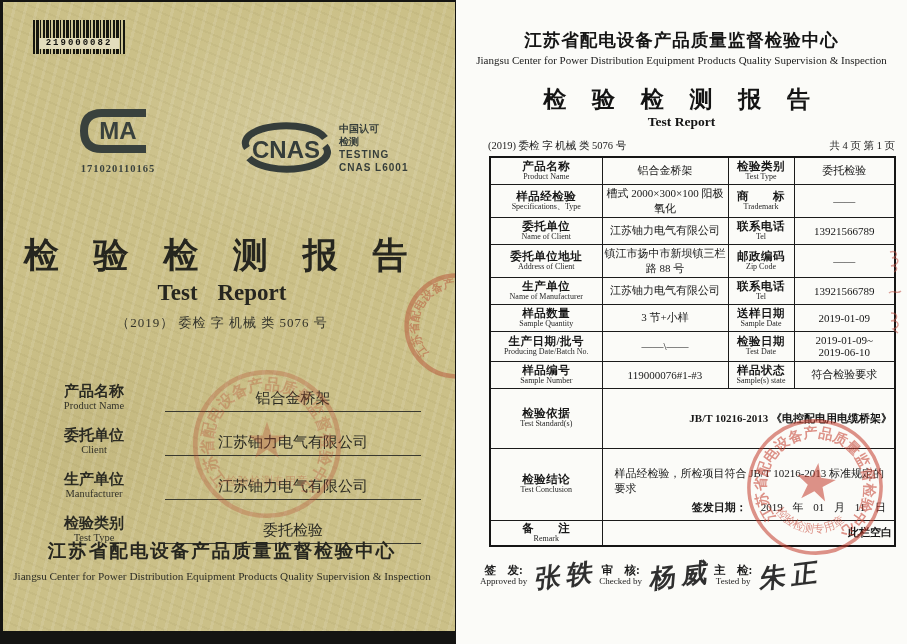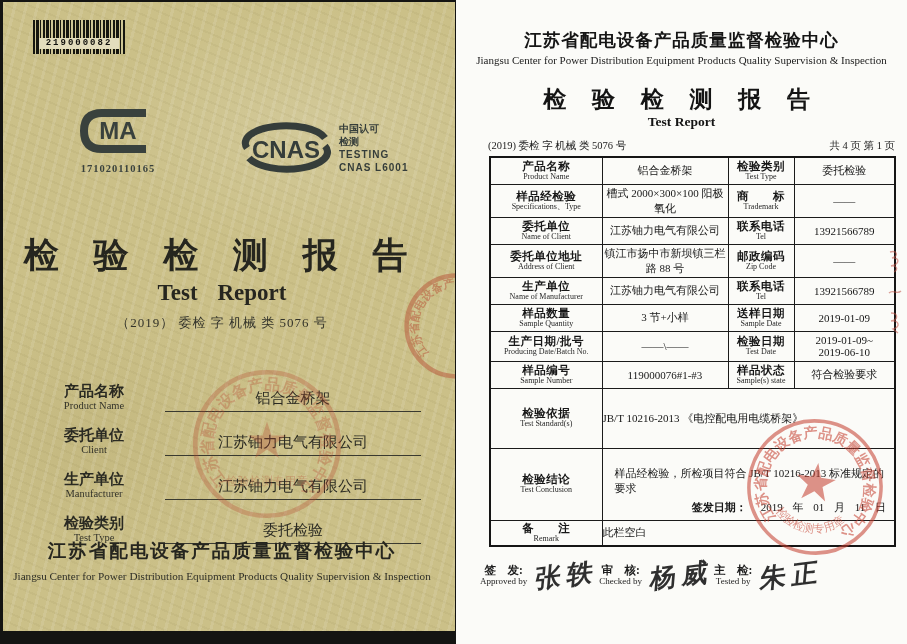--- a/index.html
+++ b/index.html
@@ -44,21 +44,21 @@
   .rp-org{position:absolute;left:0;right:0;top:28px;text-align:center;font-size:17.5px;font-weight:bold;letter-spacing:1px;color:#151515;}
   .rp-org-en{position:absolute;left:0;right:0;top:54px;text-align:center;font-size:11px;color:#1b1b1b;}
   .rp-title{position:absolute;left:0;right:0;top:84px;text-align:center;font-size:23px;font-weight:bold;letter-spacing:10px;color:#141414;}
   .rp-title-en{position:absolute;left:0;right:0;top:114px;text-align:center;font-size:13.5px;font-weight:bold;color:#141414;}
   .rp-meta{position:absolute;left:32px;right:12px;top:139px;display:flex;justify-content:space-between;font-size:10.5px;color:#222;}
   table.rep{position:absolute;left:33px;top:156px;width:405px;border-collapse:collapse;table-layout:fixed;border:2px solid #151515;}
   .rep td{border:1px solid #1b1b1b;text-align:center;vertical-align:middle;padding:1px 2px;overflow:hidden;}
   .lbl-cn{font-size:11.5px;font-weight:bold;color:#171717;line-height:12px;letter-spacing:.5px;}
   .lbl-en{font-size:8px;color:#262626;line-height:9.5px;}
   .val{font-size:11px;color:#171717;}
-  td.left{text-align:left;padding-left:0;}
+  td.left{text-align:right;padding-left:0;font-weight:bold;}
   td.conc{position:relative;vertical-align:top;}
   .conc-text{margin-top:16px;margin-left:10px;text-align:left;font-size:11px;}
   .issue-line{position:absolute;right:8px;bottom:5px;font-size:11px;font-weight:bold;}
   .issue-line .dt{margin-left:14px;word-spacing:7px;font-weight:normal;}
   .rp-stamp{position:absolute;left:288px;top:416px;opacity:.55;transform:rotate(8deg);}
   .sigs{position:absolute;left:24px;right:4px;top:558px;display:flex;}
   .sig{display:flex;align-items:center;}
   .sig-lab{text-align:center;line-height:1.1;}
   .sig-lab .cn{font-size:11.5px;font-weight:bold;}
   .sig-lab .en{font-size:9px;}

